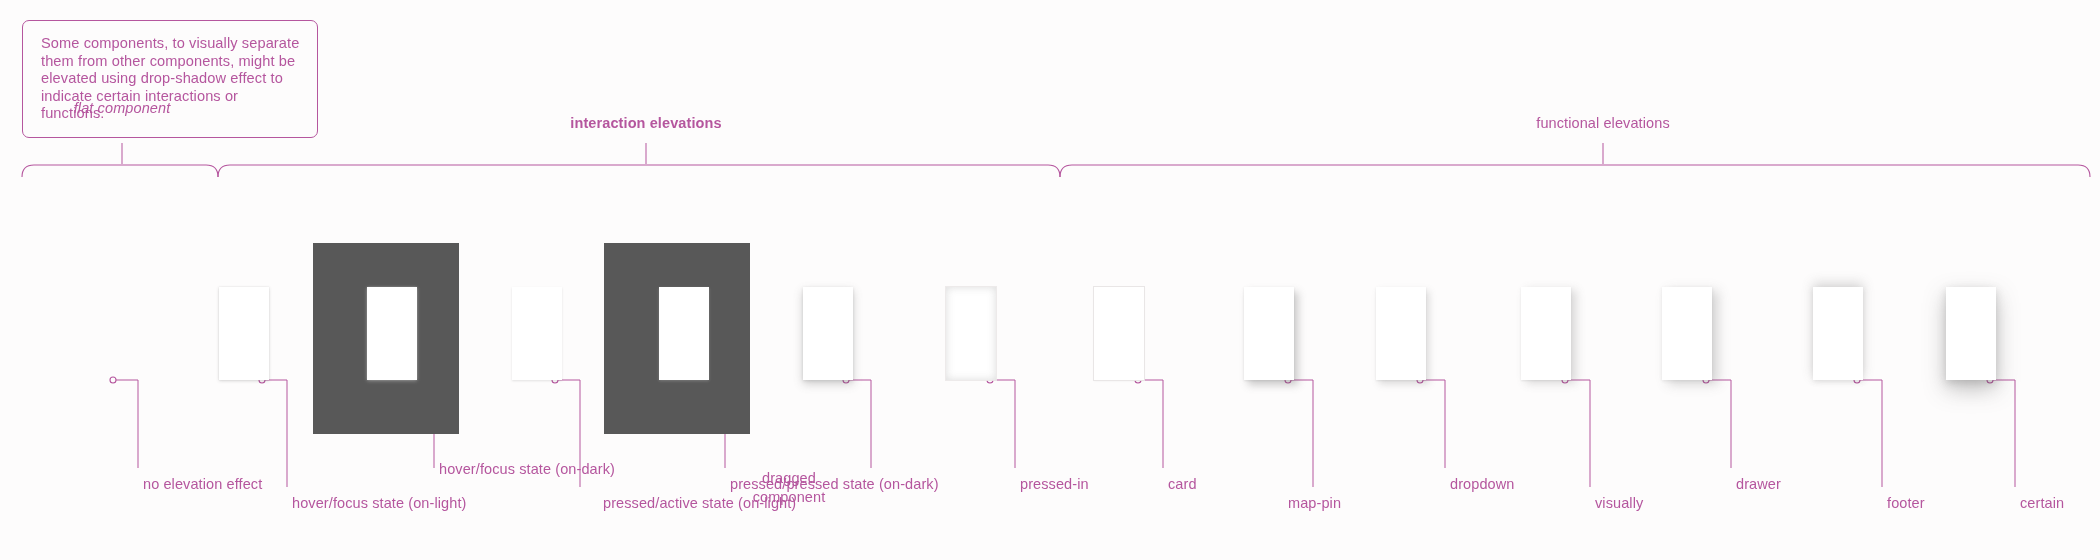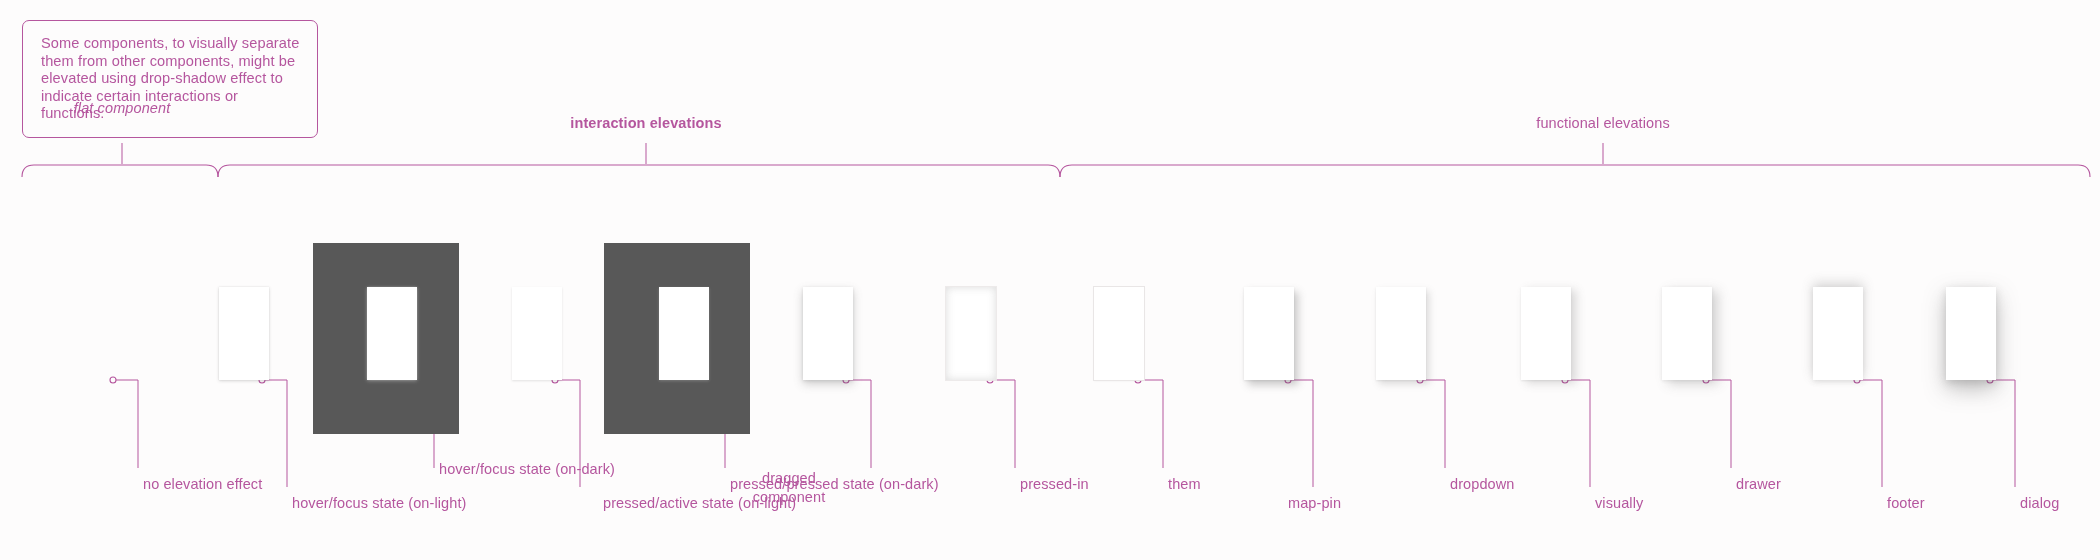--- a/index.html
+++ b/index.html
@@ -137,33 +137,33 @@
       <div class="card sh-preslight" style="left: 512px; top: 287px; width: 50px; height: 93px;"></div>
       <div class="leader-label" style="left: 603px; top: 494px;">pressed/active state (on-light)</div>
       <div class="darkpanel" style="left: 604px; top: 243px; width: 146px; height: 191px;"></div>
       <div class="card sh-presdark" style="left: 659px; top: 287px; width: 50px; height: 93px;"></div>
       <div class="leader-label" style="left: 730px; top: 475px;">pressed/pressed state (on-dark)</div>
       <div class="card sh-dragged" style="left: 803px; top: 287px; width: 50px; height: 93px;"></div>
       <div class="leader-label wrap" style="left: 730px; top: 469px; text-align: center;">dragged component</div>
       <div class="card sh-pressedin" style="left: 946px; top: 287px; width: 50px; height: 93px;"></div>
       <div class="leader-label" style="left: 1020px; top: 475px;">pressed-in</div>
       <div class="card sh-card" style="left: 1094px; top: 287px; width: 50px; height: 93px;"></div>
-      <div class="leader-label" style="left: 1168px; top: 475px;">them</div>
+      <div class="leader-label" style="left: 1168px; top: 475px;">card</div>
       <div class="card sh-mappin" style="left: 1244px; top: 287px; width: 50px; height: 93px;"></div>
       <div class="leader-label" style="left: 1288px; top: 494px;">map-pin</div>
       <div class="card sh-dropdown" style="left: 1376px; top: 287px; width: 50px; height: 93px;"></div>
       <div class="leader-label" style="left: 1450px; top: 475px;">dropdown</div>
       <div class="card sh-sidebar" style="left: 1521px; top: 287px; width: 50px; height: 93px;"></div>
       <div class="leader-label" style="left: 1595px; top: 494px;">visually</div>
       <div class="card sh-drawer" style="left: 1662px; top: 287px; width: 50px; height: 93px;"></div>
       <div class="leader-label" style="left: 1736px; top: 475px;">drawer</div>
       <div class="card sh-footer" style="left: 1813px; top: 287px; width: 50px; height: 93px;"></div>
       <div class="leader-label" style="left: 1887px; top: 494px;">footer</div>
       <div class="card sh-dialog" style="left: 1946px; top: 287px; width: 50px; height: 93px;"></div>
-      <div class="leader-label" style="left: 2020px; top: 494px;">dialog</div>
+      <div class="leader-label" style="left: 2020px; top: 494px;">certain</div>
     </div>
 
   <div id="seclabels">
       <div class="sec-label" style="left: 122px; top: 100px; font-style: italic;">flat component</div>
       <div class="sec-label" style="left: 646px; top: 115px; font-weight: bold;">interaction elevations</div>
       <div class="sec-label" style="left: 1603px; top: 115px;">functional elevations</div>
     </div>
 
 </div>
 

